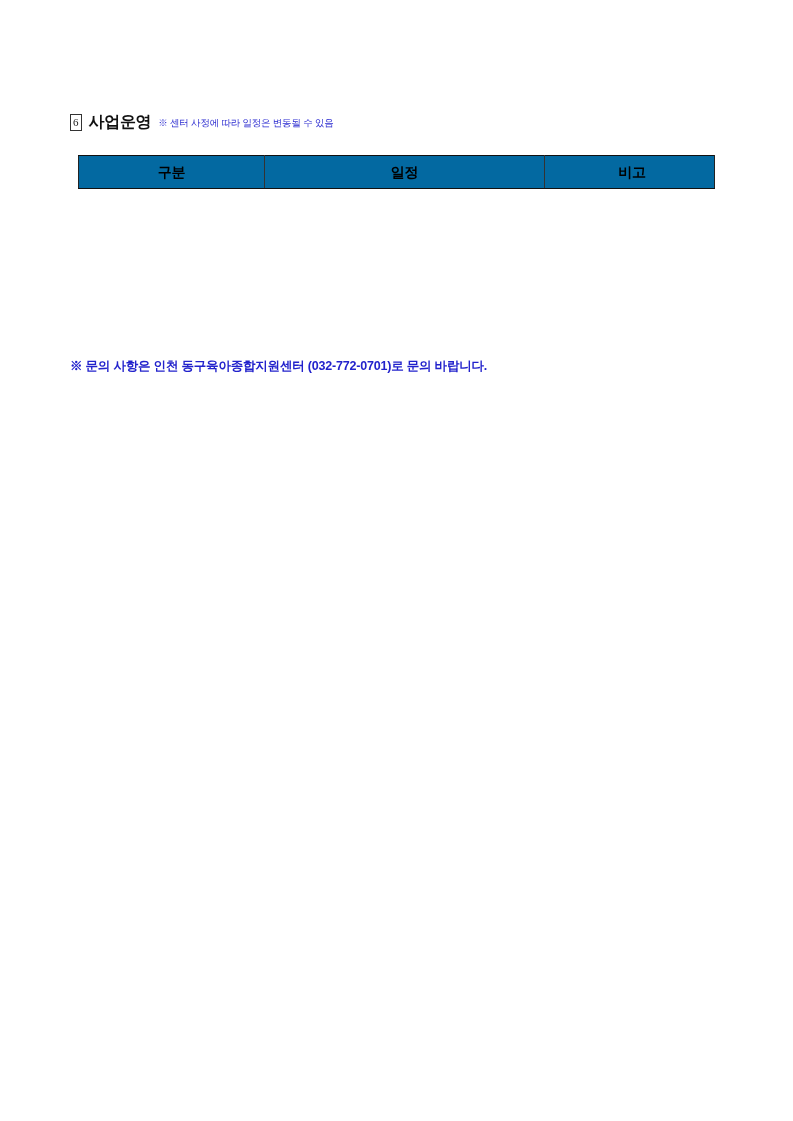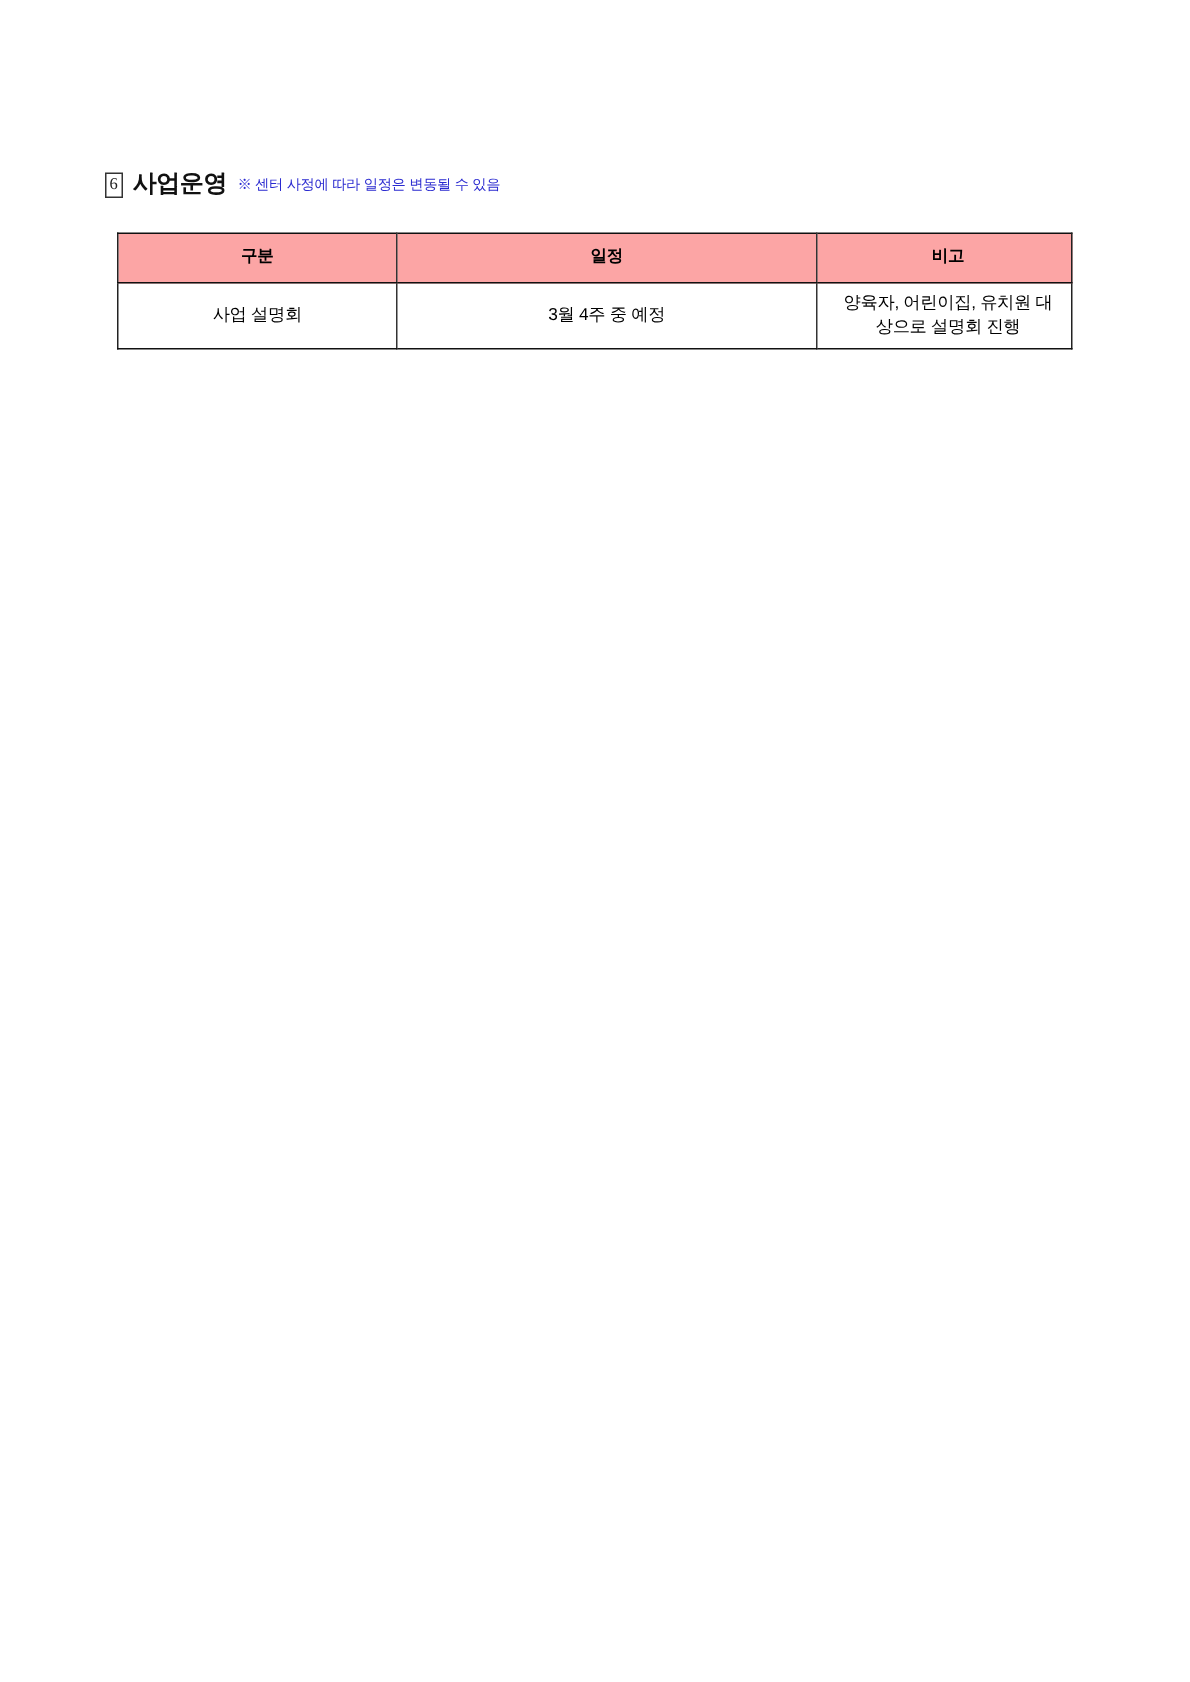--- a/index.html
+++ b/index.html
@@ -85,23 +85,23 @@
     border-top: 1px solid #999999;
     border-bottom: 1px solid #999999;
     text-align: center;
     vertical-align: middle;
     padding: 6px 6px;
     letter-spacing: -0.2px;
     line-height: 1.45;
   }
 
   table.schedule thead th {
-    background: #fca5a5;
+    background: #0369a1;
     font-weight: bold;
-    font-size: 11px;
+    font-size: 14px;
     border-top: 1.6px solid #111111;
     border-bottom: 1.6px solid #111111;
     height: 20px;
   }
 
   table.schedule tbody tr td {
     height: 26px;
   }
 
   table.schedule tbody tr:last-child td {
@@ -153,25 +153,18 @@
       <col class="c3">
     </colgroup>
     <thead>
       <tr>
         <th class="first-col">구분</th>
         <th>일정</th>
         <th class="last-col">비고</th>
       </tr>
     </thead>
     <tbody>
-      <tr>
-        <td class="first-col">사업 설명회</td>
-        <td>3월 4주 중 예정</td>
-        <td class="last-col">
-          <span class="cell-multi">양육자, 어린이집, 유치원 대</span>
-          <span class="cell-multi">상으로 설명회 진행</span>
-        </td>
-      </tr>
     </tbody>
   </table>
 
+  <div class="footnote">※ 문의 사항은 인천 동구육아종합지원센터 (032-772-0701)로 문의 바랍니다.</div>
 
 </div>
 
 </body></html>

